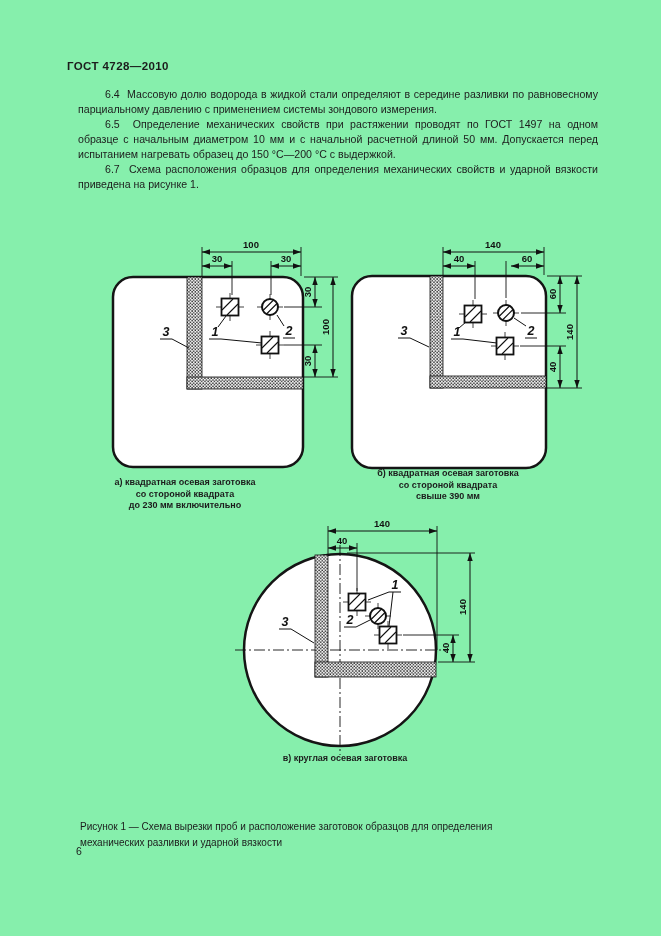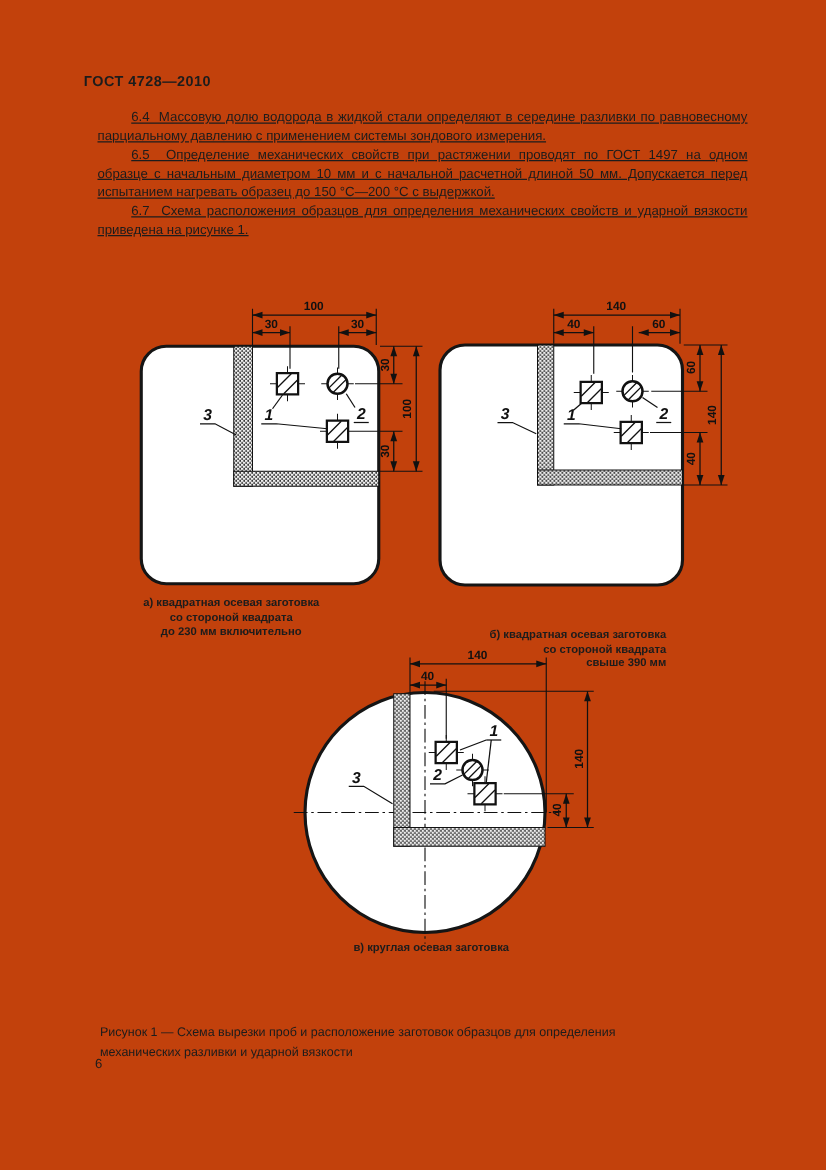--- a/index.html
+++ b/index.html
@@ -1,26 +1,26 @@
 <!DOCTYPE html>
 <html><head>
 <meta charset="utf-8">
 <style>
   html,body { margin:0; padding:0; background:#e8e8e8; }
   .page {
     position:relative; width:661px; height:936px; margin:0 auto;
-    background:#c2410c; overflow:hidden;
+    background:#86efac; overflow:hidden;
     font-family:"Liberation Sans", sans-serif; color:#1c1c1c;
   }
   .hdr { position:absolute; left:67px; top:60px; font-size:11.5px; font-weight:bold; letter-spacing:.4px; }
   .bodytext { position:absolute; left:78px; top:87px; width:520px; font-size:10.6px; line-height:15px; text-align:justify; }
-  .bodytext p { margin:0; text-indent:27px;text-decoration:underline; }
+  .bodytext p { margin:0; text-indent:27px; }
   .cap { position:absolute; width:170px; text-align:center; font-size:9px; font-weight:bold; line-height:11.5px; }
   .cap-a { left:100px; top:477px; }
-  .cap-b { left:363px; top:502px;text-align:right; }
+  .cap-b { left:363px; top:468px; }
   .cap-c { left:260px; top:753px; }
   .legend { position:absolute; left:83px; top:783px; width:505px; text-align:center; font-size:9.3px; line-height:15px; color:#222; }
   .legend i { font-style:italic; font-weight:bold; }
   .figcap { position:absolute; left:80px; top:819px; width:505px; text-align:left; font-size:10px; line-height:16px; }
   .pagenum { position:absolute; left:76px; top:845px; font-size:10.5px; }
   svg { position:absolute; overflow:visible; }
   .svg-a { left:100px; top:235px; }
   .svg-b { left:345px; top:235px; }
   .svg-c { left:235px; top:515px; }
   text.dim { font-family:"Liberation Sans",sans-serif; font-size:9.5px; font-weight:bold; fill:#111; }

